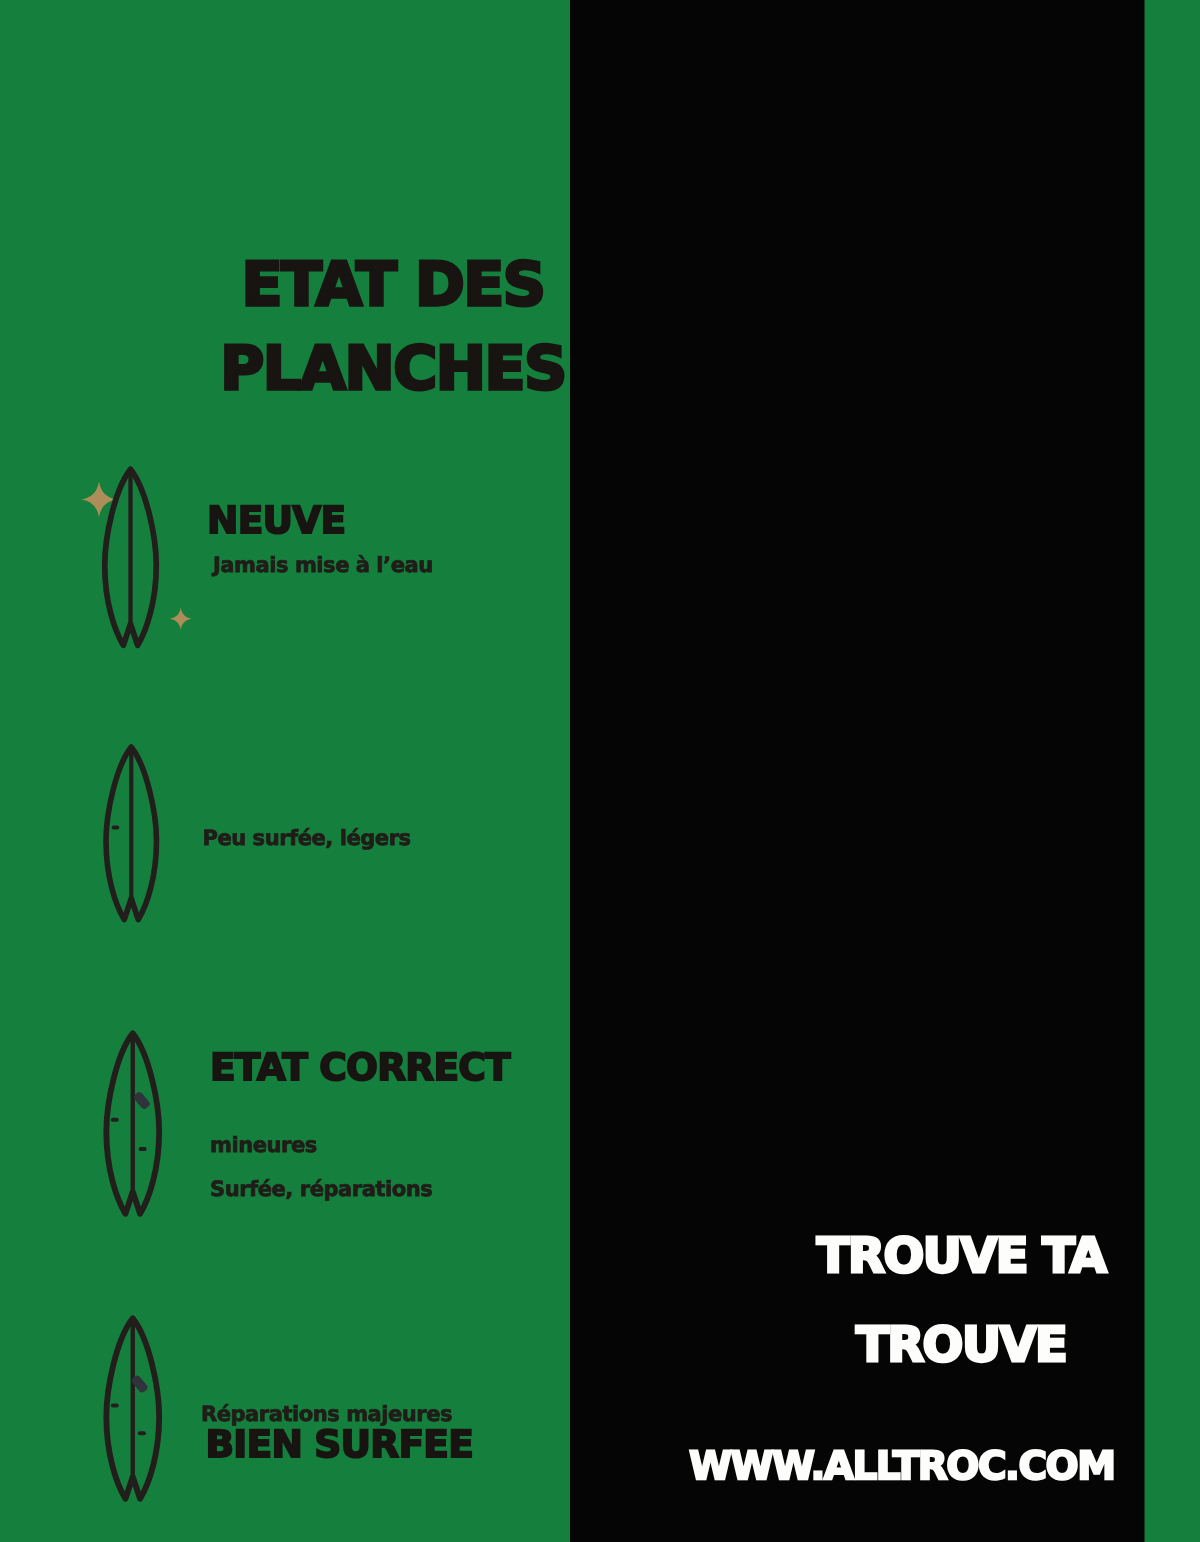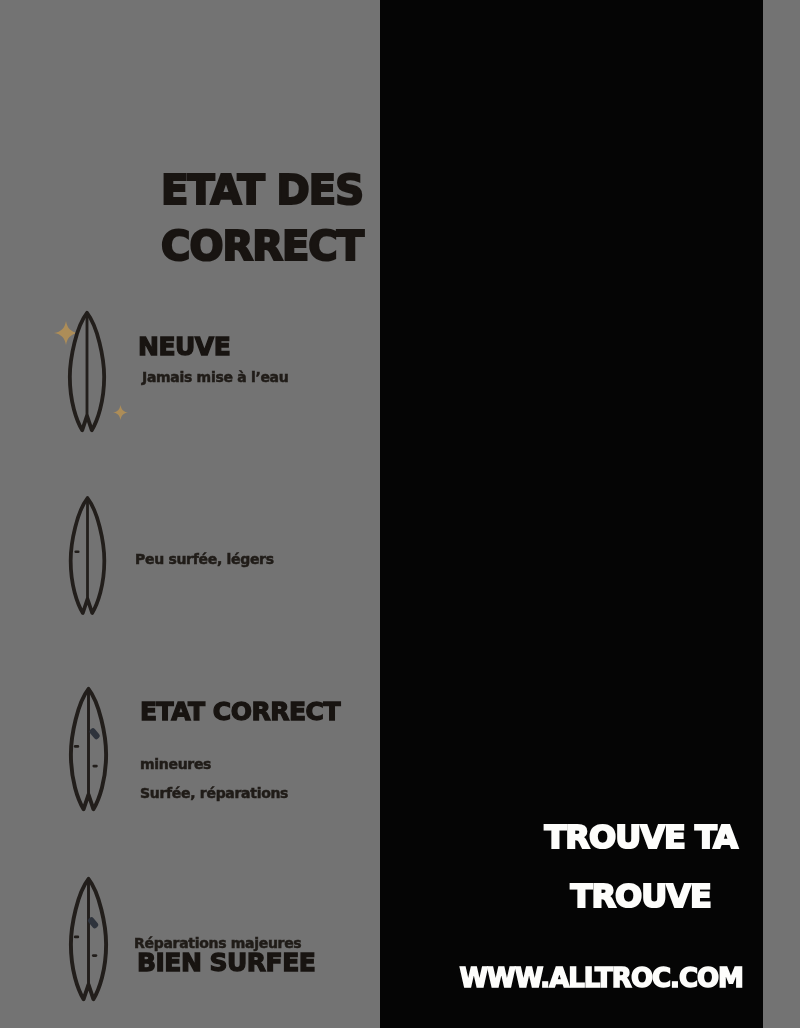--- a/index.html
+++ b/index.html
@@ -5,21 +5,21 @@
   html, body { margin: 0; padding: 0; }
   body {
     width: 800px; height: 1028px;
     font-family: "DejaVu Sans", "Liberation Sans", sans-serif;
     background: #fbfaf7;
     overflow: hidden;
   }
   .poster {
     position: relative;
     width: 800px; height: 1028px;
-    background: #737373;
+    background: #15803d;
   }
   .black-panel {
     position: absolute;
     left: 380px; top: 0;
     width: 383px; height: 1028px;
     background: #050505;
   }
   .page-title {
     position: absolute;
     left: 117px; top: 162px; width: 290px;
@@ -72,21 +72,21 @@
 </style>
 </head>
 <body>
 
 <div class="poster">
 
   <div class="black-panel"></div>
 
   <div class="page-title">
     <div>ETAT DES</div>
-    <div>CORRECT</div>
+    <div>PLANCHES</div>
   </div>
 
   <svg class="sparkle" style="left:54px; top:321px;" width="24" height="24" viewBox="0 0 24 24">
     <path d="M12 0 C13.2 7.2 16.8 10.8 24 12 C16.8 13.2 13.2 16.8 12 24 C10.8 16.8 7.2 13.2 0 12 C7.2 10.8 10.8 7.2 12 0 Z" fill="#ad8d58"></path>
   </svg>
   <svg class="sparkle" style="left:113px; top:405px;" width="15" height="15" viewBox="0 0 24 24">
     <path d="M12 0 C13.2 7.2 16.8 10.8 24 12 C16.8 13.2 13.2 16.8 12 24 C10.8 16.8 7.2 13.2 0 12 C7.2 10.8 10.8 7.2 12 0 Z" fill="#ad8d58"></path>
   </svg>
   <svg class="board-icon" style="left:64px; top:310px;" width="46" height="124" viewBox="0 0 46 130">
     <path d="M23 3 C34 17 41 50 41 70 C41 96 34 116 28 126 L23 111 L18 126 C12 116 5 96 5 70 C5 50 12 17 23 3 Z" fill="none" stroke="#221e1b" stroke-width="4" stroke-linejoin="round"></path>

